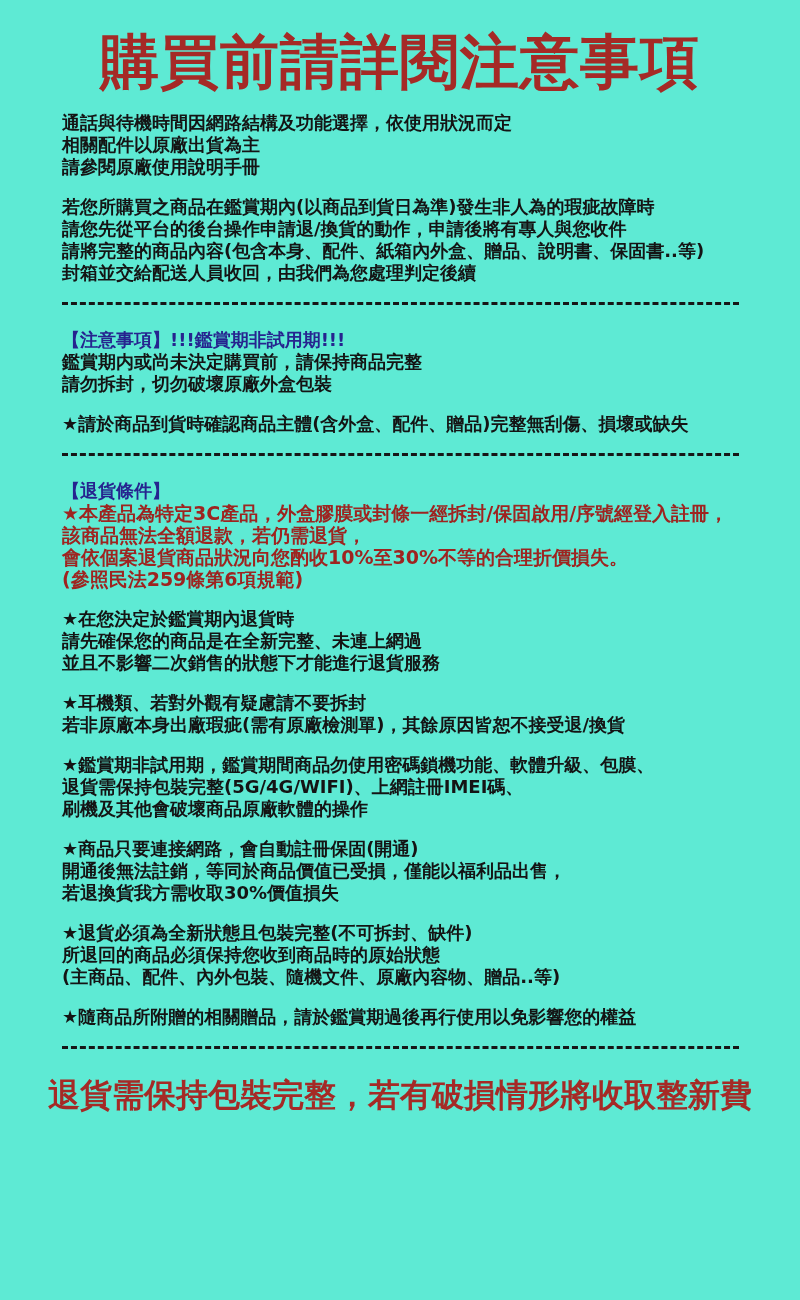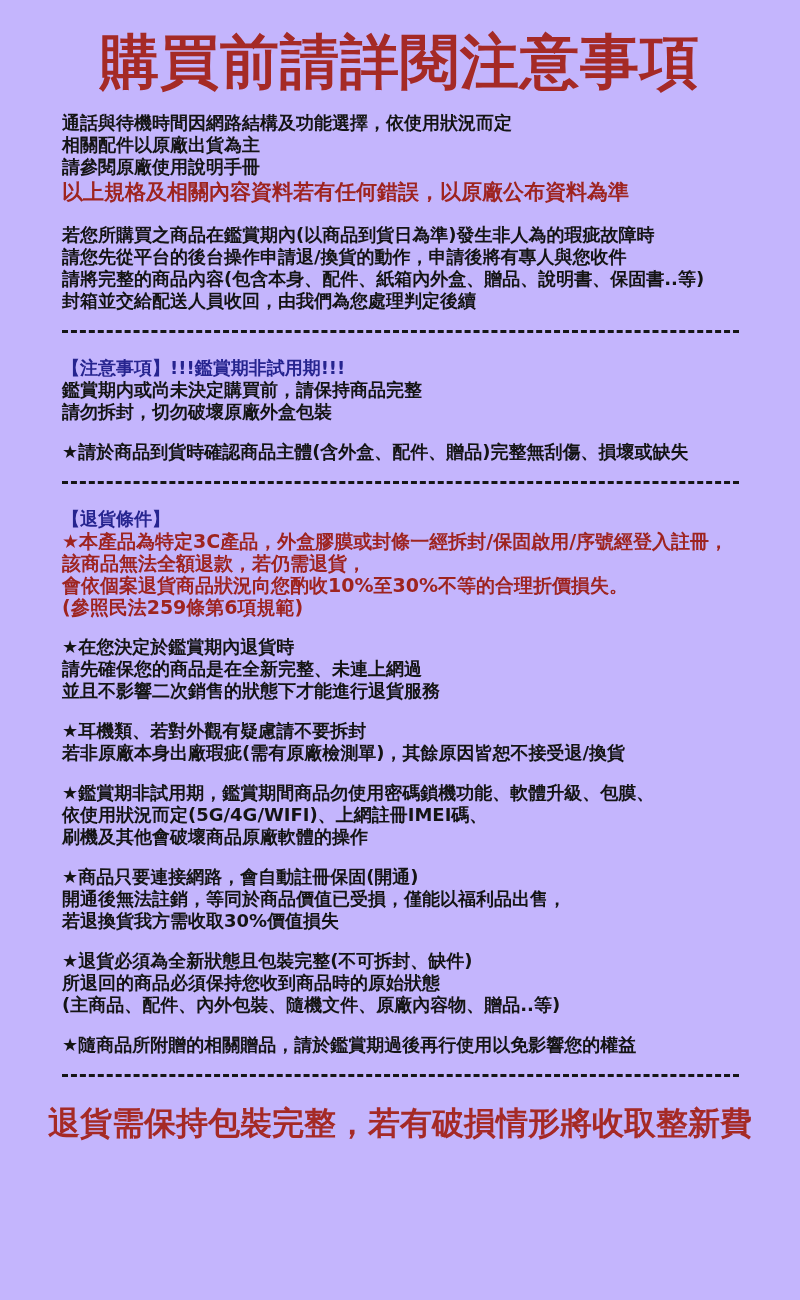--- a/index.html
+++ b/index.html
@@ -6,21 +6,21 @@
     --title-red:#A52A26;
     --body-red:#9E2420;
     --header-blue:#26248F;
     --text-black:#141414;
   }
   html,body{margin:0;padding:0;background:#ffffff;}
   body{
     width:800px;height:1300px;overflow:hidden;
     font-family:"DejaVu Sans","Liberation Sans",sans-serif;
   }
-  .doc{width:800px;height:1300px;background:#c4b5fd;box-sizing:border-box;padding-top:30px;}
+  .doc{width:800px;height:1300px;background:#5eead4;box-sizing:border-box;padding-top:30px;}
   .title{
     margin:0 0 18px 0;
     text-align:center;
     font-size:59px;
     line-height:64px;
     font-weight:900;
     color:var(--title-red);
     letter-spacing:1px;
     white-space:nowrap;
   }
@@ -61,21 +61,20 @@
 </head>
 <body>
 
 <div class="doc">
   <h1 class="title">購買前請詳閱注意事項</h1>
   <div class="content">
       <div class="para">
         <div class="line line-black">通話與待機時間因網路結構及功能選擇，依使用狀況而定</div>
         <div class="line line-black">相關配件以原廠出貨為主</div>
         <div class="line line-black">請參閱原廠使用說明手冊</div>
-        <div class="line line-red_em">以上規格及相關內容資料若有任何錯誤，以原廠公布資料為準</div>
       </div>
       <div class="para">
         <div class="line line-black">若您所購買之商品在鑑賞期內(以商品到貨日為準)發生非人為的瑕疵故障時</div>
         <div class="line line-black">請您先從平台的後台操作申請退/換貨的動作，申請後將有專人與您收件</div>
         <div class="line line-black">請將完整的商品內容(包含本身、配件、紙箱內外盒、贈品、說明書、保固書..等)</div>
         <div class="line line-black">封箱並交給配送人員收回，由我們為您處理判定後續</div>
       </div>
       <hr class="divider">
       <div class="para">
         <div class="line line-blue">【注意事項】!!!鑑賞期非試用期!!!</div>
@@ -97,21 +96,21 @@
         <div class="line line-black">★在您決定於鑑賞期內退貨時</div>
         <div class="line line-black">請先確保您的商品是在全新完整、未連上網過</div>
         <div class="line line-black">並且不影響二次銷售的狀態下才能進行退貨服務</div>
       </div>
       <div class="para">
         <div class="line line-black">★耳機類、若對外觀有疑慮請不要拆封</div>
         <div class="line line-black">若非原廠本身出廠瑕疵(需有原廠檢測單)，其餘原因皆恕不接受退/換貨</div>
       </div>
       <div class="para">
         <div class="line line-black">★鑑賞期非試用期，鑑賞期間商品勿使用密碼鎖機功能、軟體升級、包膜、</div>
-        <div class="line line-black">依使用狀況而定(5G/4G/WIFI)、上網註冊IMEI碼、</div>
+        <div class="line line-black">退貨需保持包裝完整(5G/4G/WIFI)、上網註冊IMEI碼、</div>
         <div class="line line-black">刷機及其他會破壞商品原廠軟體的操作</div>
       </div>
       <div class="para">
         <div class="line line-black">★商品只要連接網路，會自動註冊保固(開通)</div>
         <div class="line line-black">開通後無法註銷，等同於商品價值已受損，僅能以福利品出售，</div>
         <div class="line line-black">若退換貨我方需收取30%價值損失</div>
       </div>
       <div class="para">
         <div class="line line-black">★退貨必須為全新狀態且包裝完整(不可拆封、缺件)</div>
         <div class="line line-black">所退回的商品必須保持您收到商品時的原始狀態</div>

